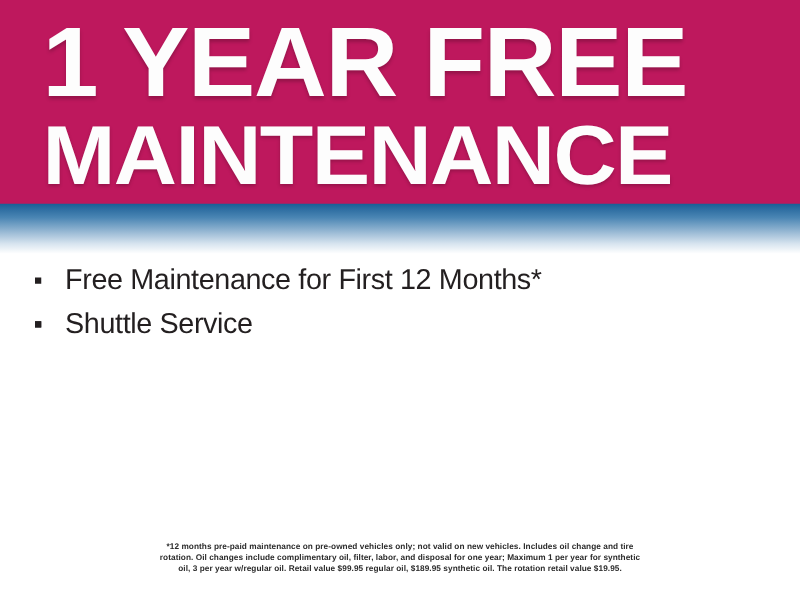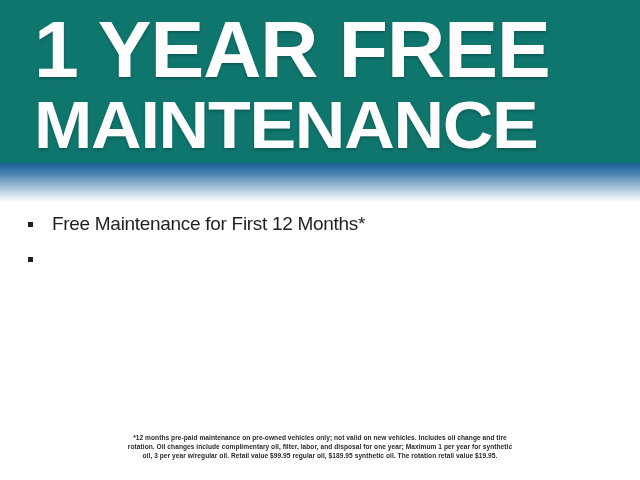--- a/index.html
+++ b/index.html
@@ -21,21 +21,21 @@
     background: #ffffff;
   }
 
   
   .banner {
     position: absolute;
     left: 0;
     top: 0;
     width: 640px;
     height: 164px;
-    background: #0f766e;
+    background: #be185d;
     overflow: hidden;
   }
 
   .headline {
     position: absolute;
     left: 34px;
     top: 8px;
     width: 586px;
   }
 
@@ -83,21 +83,21 @@
     list-style: none;
     margin: 0;
     padding: 0;
   }
 
   .bullet-item {
     position: relative;
     padding-left: 30px;
     color: #231f20;
     font-family: "Liberation Sans", sans-serif;
-    font-size: 19px;
+    font-size: 23px;
     line-height: 35px;
     font-weight: normal;
     letter-spacing: -0.3px;
   }
 
   .bullet-marker {
     position: absolute;
     left: 6px;
     top: 16px;
     width: 5px;
@@ -157,20 +157,26 @@
     </li>
 
 
 
     <li class="bullet-item">
       <span class="bullet-marker"></span>
       <span class="bullet-text">
       </span>
     </li>
 
+    <li class="bullet-item">
+      <span class="bullet-marker"></span>
+      <span class="bullet-text">
+        <span class="wrap-line">Shuttle Service</span>
+      </span>
+    </li>
 
   </ul>
 
   <div class="fineprint">
     <span class="fineprint-line">*12 months pre-paid maintenance on pre-owned vehicles only; not valid on new vehicles. Includes oil change and tire</span>
     <span class="fineprint-line">rotation. Oil changes include complimentary oil, filter, labor, and disposal for one year; Maximum 1 per year for synthetic</span>
     <span class="fineprint-line">oil, 3 per year w/regular oil. Retail value $99.95 regular oil, $189.95 synthetic oil. The rotation retail value $19.95.</span>
   </div>
 
 </div>

